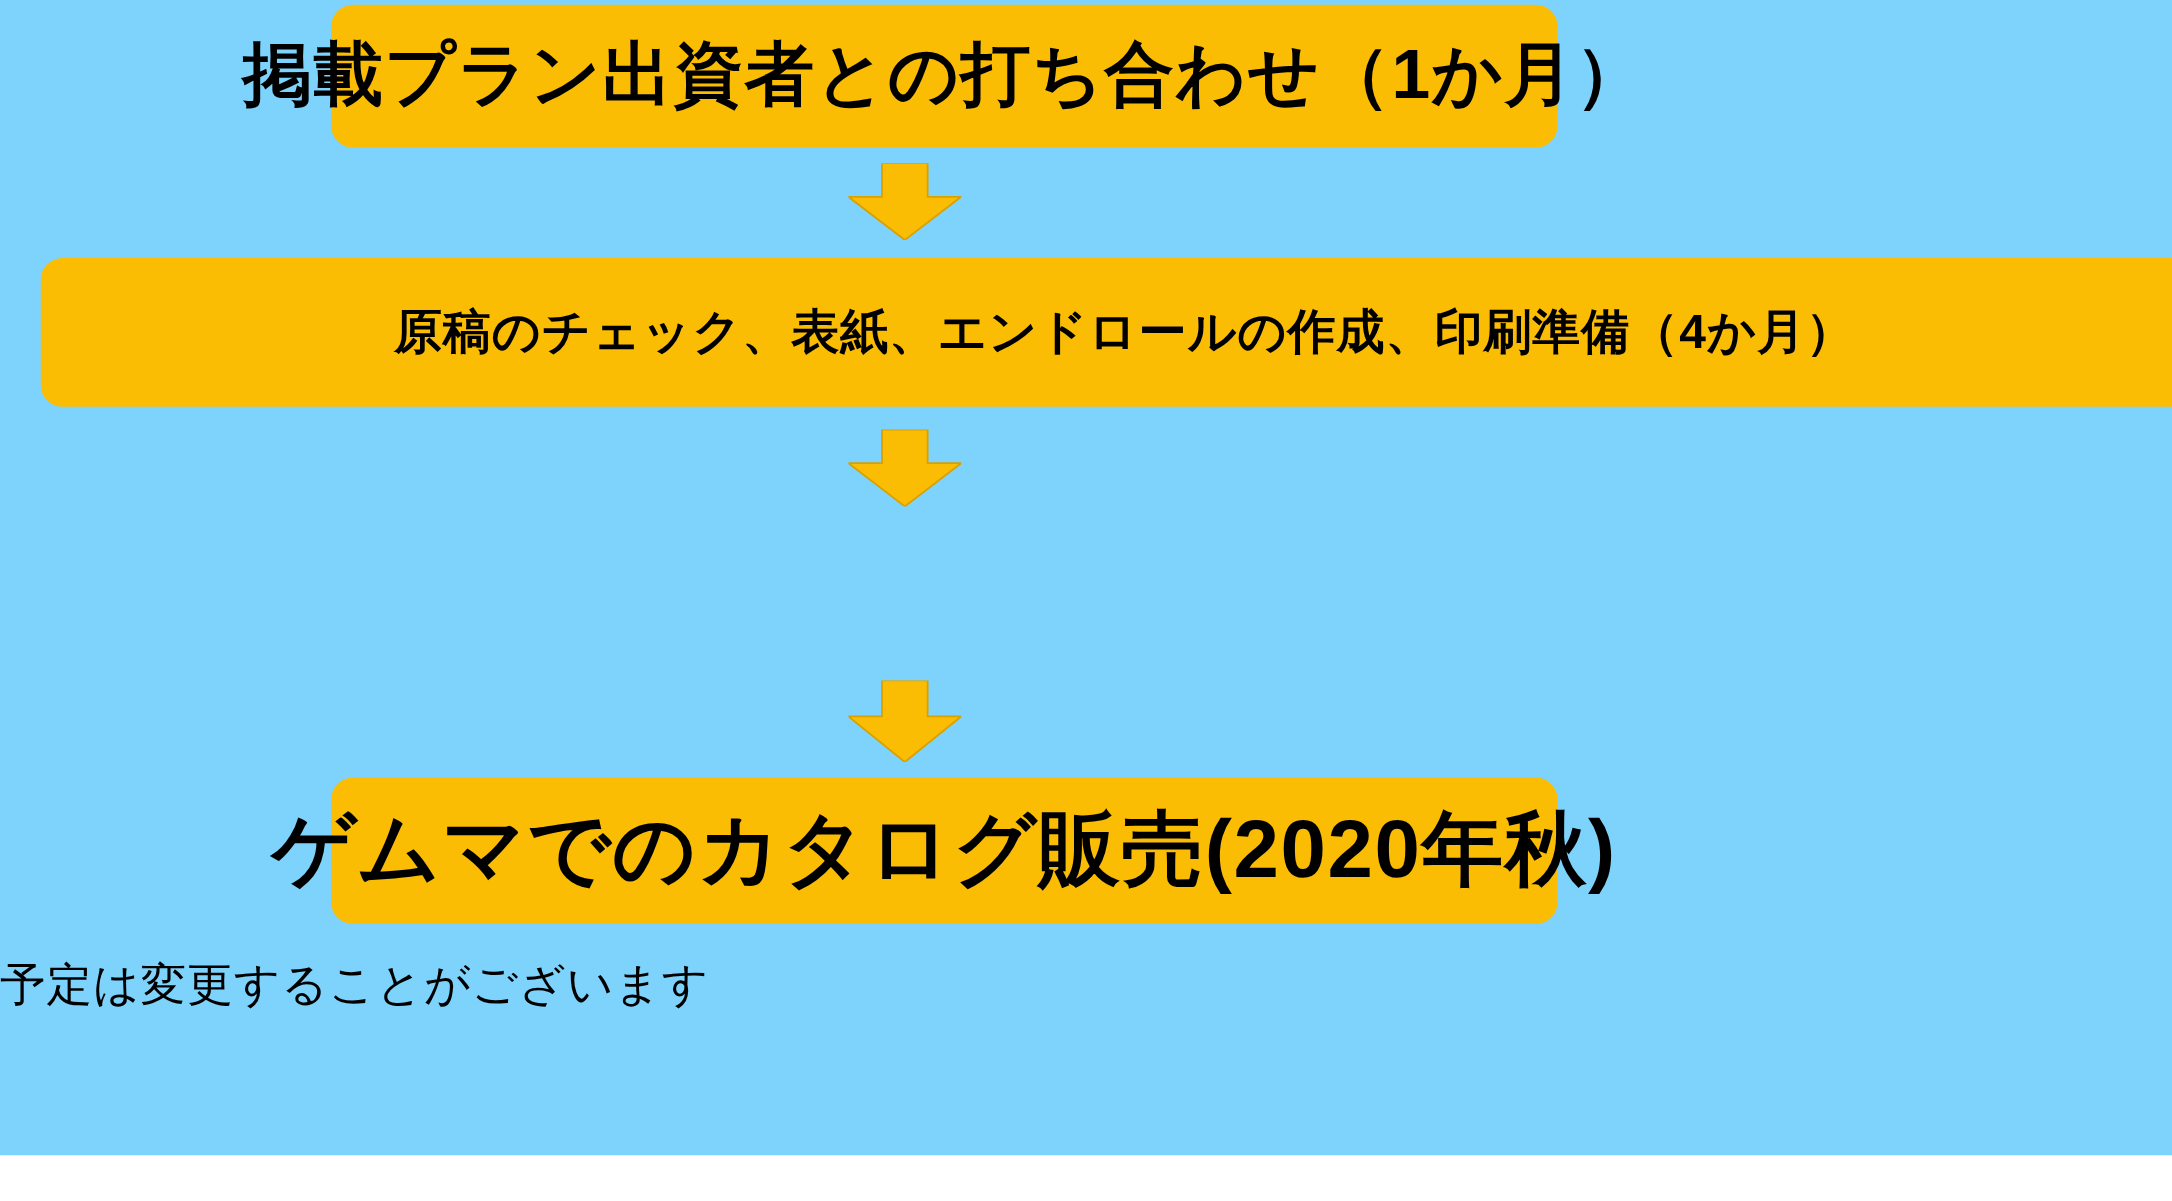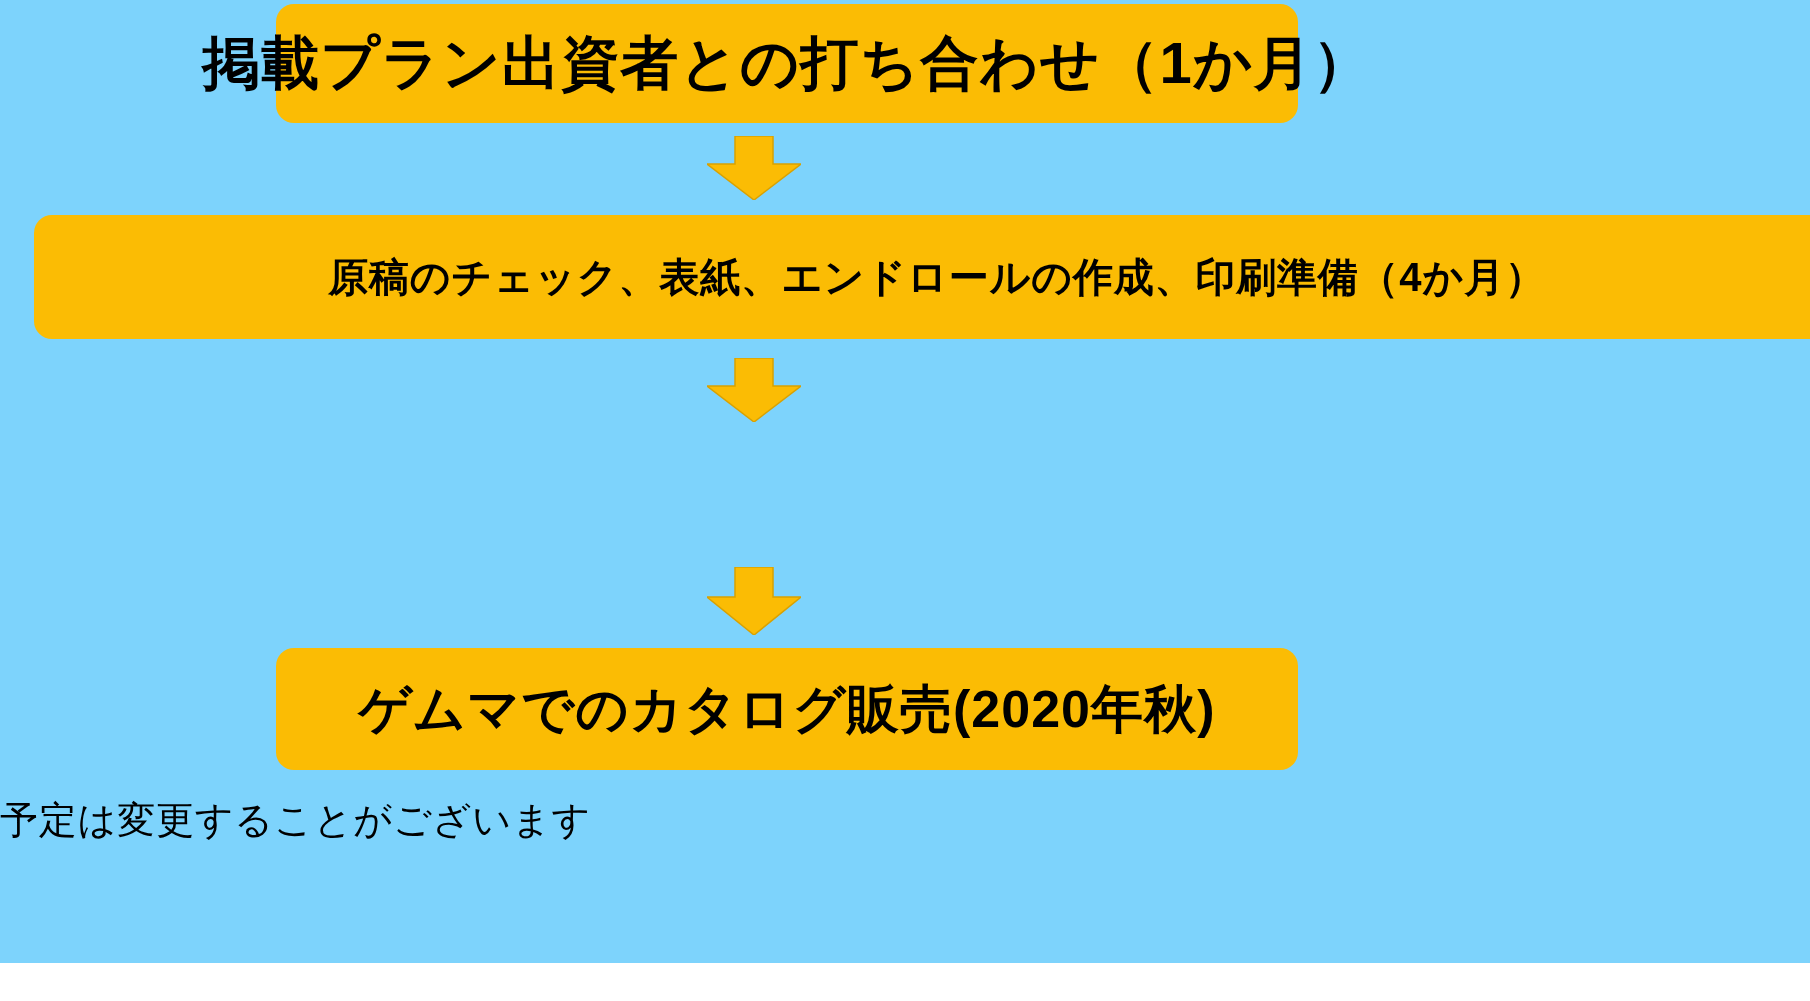--- a/index.html
+++ b/index.html
@@ -42,21 +42,21 @@
     left: 2px;    top: 215px;  width: 1806px; height: 124px;
     font-size: 40px;
     margin-left: 32px;
   }
   #node-3 {
     left: 570px;  top: 432px;  width: 396px;  height: 124px;
     font-size: 52px;
   }
   #node-4 {
     left: 276px;  top: 648px;  width: 1022px; height: 122px;
-    font-size: 52px;
+    font-size: 68px;
   }
 
   
   .arrow {
     position: absolute;
     display: block;
   }
   #arrow-1 { left: 707px; top: 136px; width: 94px; height: 64px; }
   #arrow-2 { left: 707px; top: 358px; width: 94px; height: 64px; }
   #arrow-3 { left: 707px; top: 567px; width: 94px; height: 68px; }

